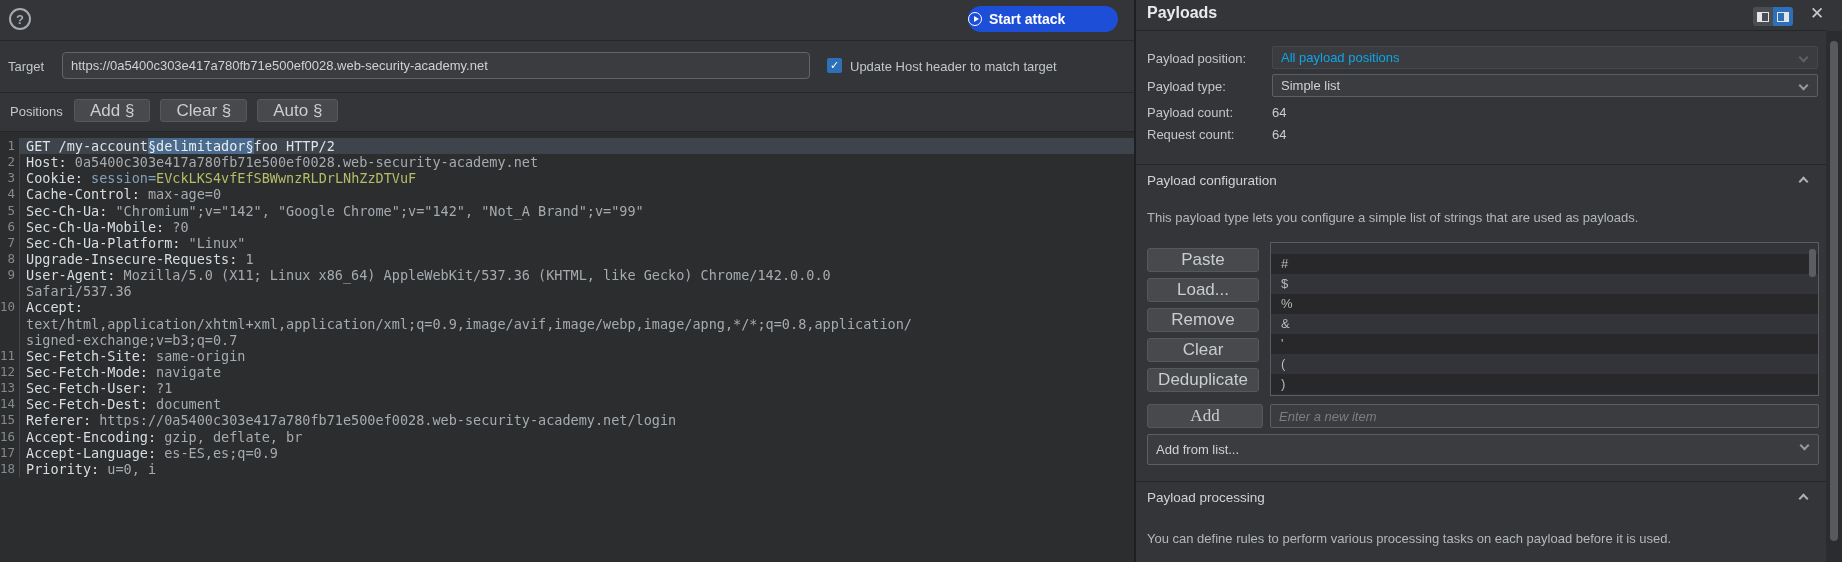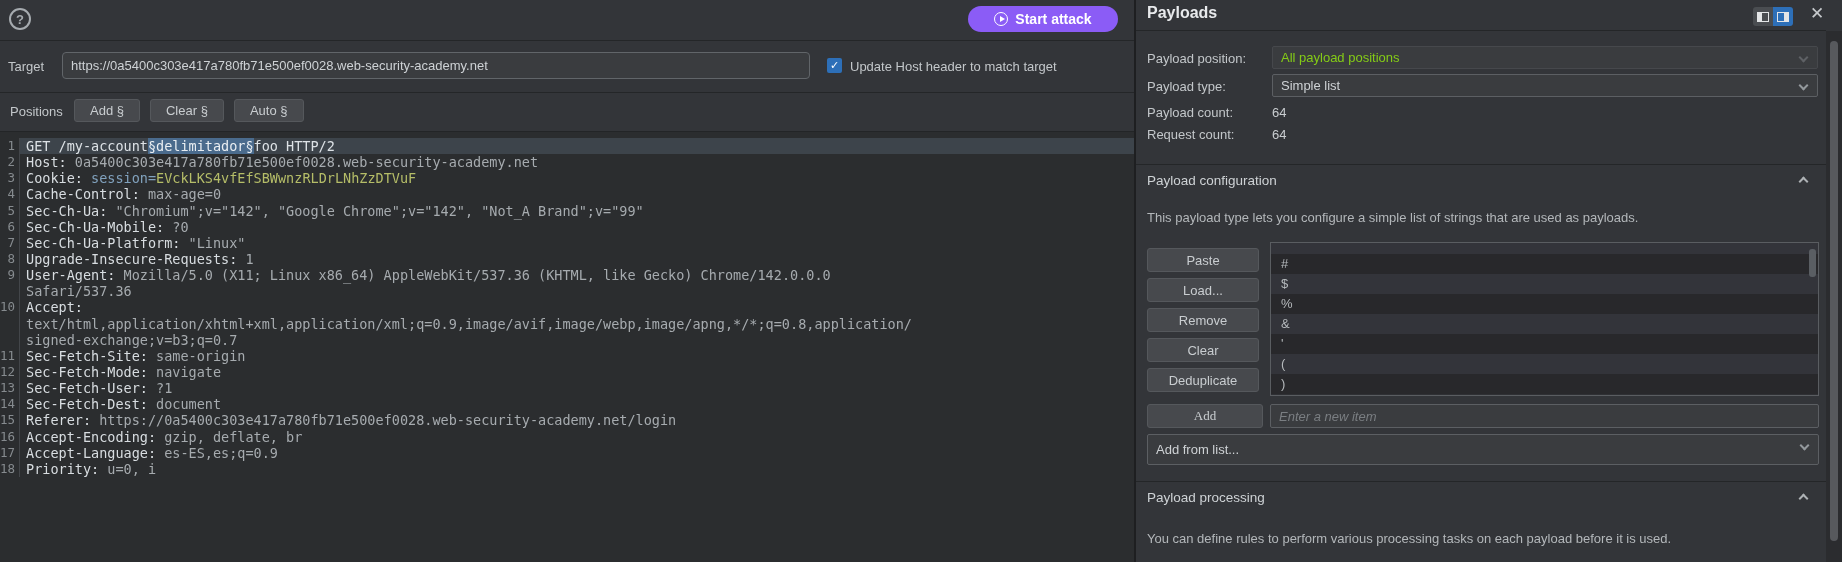--- a/index.html
+++ b/index.html
@@ -5,42 +5,42 @@
   * { margin:0; padding:0; box-sizing:border-box; }
   html,body { width:1842px; height:562px; overflow:hidden; background:#2d2f31;
     font-family:"Liberation Sans", sans-serif; }
   .app { position:relative; width:1842px; height:562px; background:#333539; }
 
   
   .hdiv { position:absolute; left:0; right:0; height:1px; background:#242628; }
   .lbl { color:#c3c7ca; font-size:13px; }
   .btn { display:inline-flex; align-items:center; justify-content:center;
     background:#47494d; border:1px solid #55585c; border-radius:3px;
-    color:#c9cdd0; font-size:13px; cursor:default; }
+    color:#c9cdd0; font-size:17px; cursor:default; }
   .select { position:absolute; background:#3a3c3f; border:1px solid #5c5f63;
     border-radius:2px; color:#ced2d5; font-size:13px; display:flex;
     align-items:center; padding:0 26px 0 8px; }
-  .select.disabled { border-color:#46484c; color:#84cc16; }
+  .select.disabled { border-color:#46484c; color:#0ea5e9; }
   .chev { position:absolute; width:7px; height:7px; }
   .chev.down { border-right:2px solid #94999d; border-bottom:2px solid #94999d;
     transform:rotate(45deg); right:10px; top:6px; }
   .select.disabled .chev.down { border-color:#5e6165; }
   .chev.up { border-left:2px solid #aeb2b5; border-top:2px solid #aeb2b5;
     transform:rotate(45deg); }
 
   
   .left-panel { position:absolute; left:0; top:0; width:1134px; height:562px; background:#333539; }
   .help-icon { position:absolute; left:9px; top:8px; width:22px; height:22px; border:2px solid #a6abaf;
     border-radius:50%; color:#a6abaf; font-size:13px; font-weight:bold;
     display:flex; align-items:center; justify-content:center; }
   .attack-select { left:38px; top:6px; width:907px; height:25px; }
   .attack-select .chev.down { top:8px; }
   .start-btn { position:absolute; left:968px; top:6px; width:150px; height:26px;
-    background:#8b5cf6; border:none; border-radius:13px; color:#fff; font-weight:bold;
-    font-size:14px; display:flex; align-items:center; justify-content:center; gap:7px;
+    background:#1d4ed8; border:none; border-radius:13px; color:#fff; font-weight:bold;
+    font-size:14px; display:flex; align-items:center; justify-content:flex-start; gap:7px;
     font-family:"Liberation Sans", sans-serif; }
   .play-icon { width:14px; height:14px; border:1.5px solid #fff; border-radius:50%; position:relative; }
   .play-icon::before { content:''; position:absolute; left:4.5px; top:3px;
     border-left:5px solid #fff; border-top:3.5px solid transparent; border-bottom:3.5px solid transparent; }
   .target-label { position:absolute; left:8px; top:59px; }
   .target-input { position:absolute; left:62px; top:52px; width:748px; height:27px;
     background:#3a3c3f; border:1px solid #616569; border-radius:4px; color:#ced2d5;
     font-size:13px; padding:0 8px; font-family:"Liberation Sans", sans-serif; }
   .checkbox { position:absolute; left:827px; top:58px; width:15px; height:15px;
     background:#2d6fb8; border-radius:2px; color:#fff; font-size:11px;

